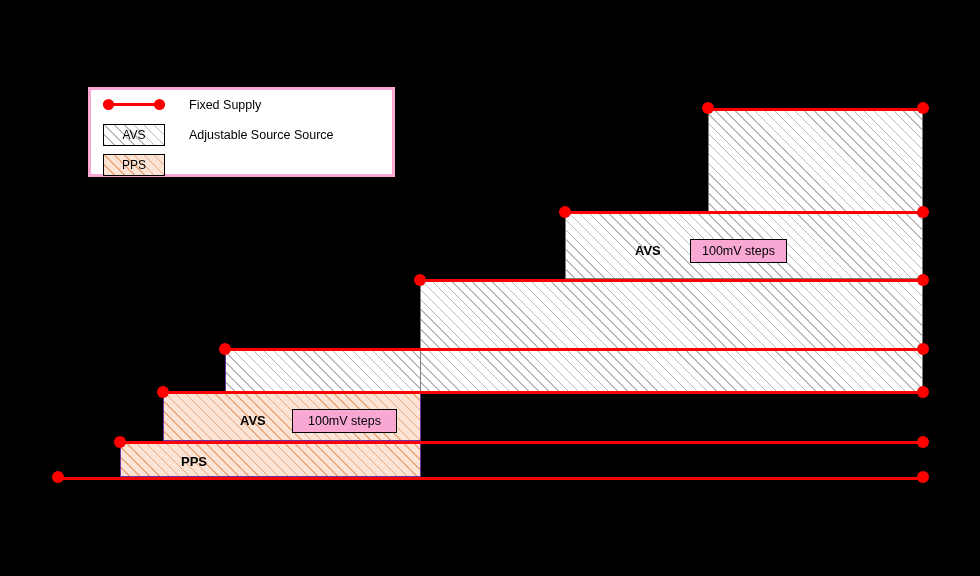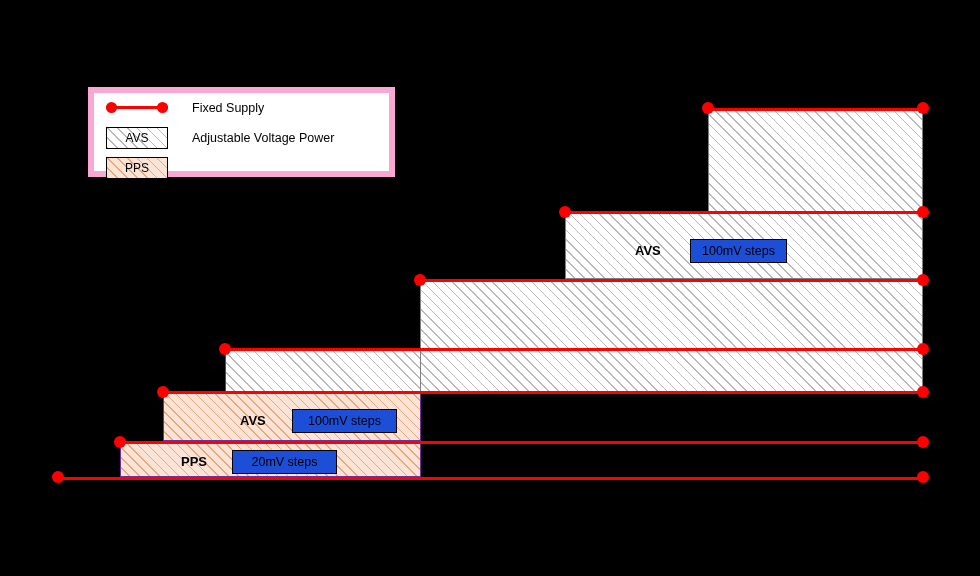--- a/index.html
+++ b/index.html
@@ -61,38 +61,38 @@
   
   .lbl {
     position: absolute;
     font-size: 13px;
     color: #000000;
     white-space: nowrap;
   }
   .lbl-bold { font-weight: bold; }
   .step-chip {
     position: absolute;
-    background: #1d4ed8;
+    background: #f9a8d4;
     border: 1px solid #000000;
     font-size: 12.5px;
     color: #000000;
     padding: 4px 10px;
     white-space: nowrap;
     box-sizing: border-box;
   }
 
   
   #legend {
     position: absolute;
     left: 88px;
     top: 87px;
     width: 307px;
     height: 90px;
     background: #ffffff;
-    border: 6px solid #f9a8d4;
+    border: 3px solid #f9a8d4;
     box-sizing: border-box;
   }
   .legend-row {
     position: absolute;
     left: 0;
     width: 100%;
     height: 30px;
   }
   .legend-text {
     position: absolute;
@@ -187,34 +187,33 @@
   <div class="dot" style="left:52px; top:471px;"></div>
   <div class="dot" style="left:917px; top:471px;"></div>
 
   <div class="lbl lbl-bold" style="left:635px; top:243px;">AVS</div>
   <div class="step-chip" style="left:690px; top:239px; width:97px; text-align:center;">100mV steps</div>
 
   <div class="lbl lbl-bold" style="left:240px; top:413px;">AVS</div>
   <div class="step-chip" style="left:292px; top:409px; width:105px; text-align:center;">100mV steps</div>
 
   <div class="lbl lbl-bold" style="left:181px; top:454px;">PPS</div>
-  <div class="step-chip" style="left:232px; top:450px; width:105px; text-align:center;">20mV steps</div>
 
   <div id="legend">
 
     <div class="legend-row" style="top:0px;">
       <div class="legend-fixed-line"></div>
       <div class="legend-dot" style="left:12px;"></div>
       <div class="legend-dot" style="left:63px;"></div>
       <div class="legend-text" style="top:8px;">Fixed Supply</div>
     </div>
 
     <div class="legend-row" style="top:30px;">
       <div class="legend-box hatch-avs">AVS</div>
-      <div class="legend-text" style="top:8px;">Adjustable Voltage Power</div>
+      <div class="legend-text" style="top:8px;">Adjustable Source Source</div>
     </div>
 
     <div class="legend-row" style="top:60px;">
       <div class="legend-box hatch-pps">PPS</div>
     </div>
 
   </div>
 
 </div>
 

